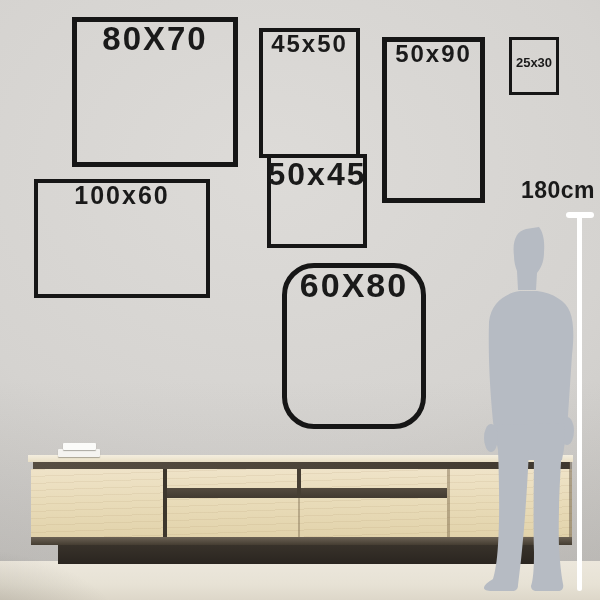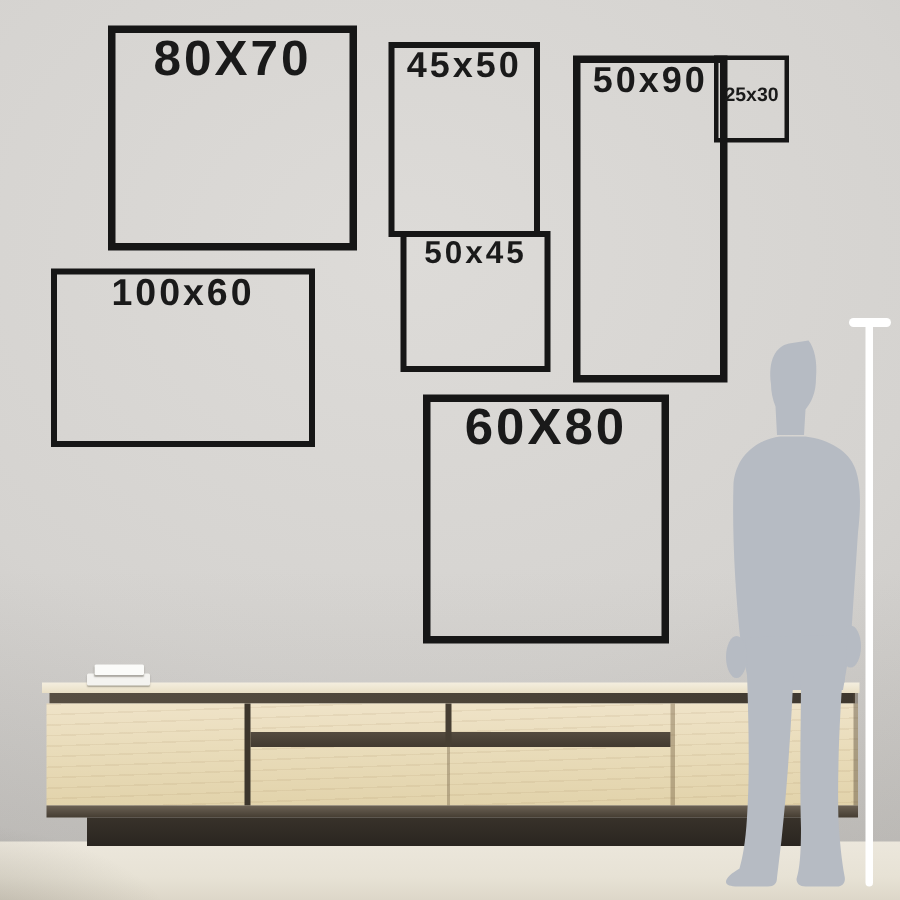--- a/index.html
+++ b/index.html
@@ -108,33 +108,33 @@
   <div class="floor"></div>
   <div class="floor-corner-shadow"></div>
 
   <div id="frames-layer">
       <div class="size-frame" style="left: 72px; top: 17px; width: 166px; height: 150px; border-width: 5px;">
         <span class="size-label" style="font-size: 33px;">80X70</span>
       </div>
       <div class="size-frame" style="left: 259px; top: 28px; width: 101px; height: 130px; border-width: 4px;">
         <span class="size-label" style="font-size: 24px;">45x50</span>
       </div>
-      <div class="size-frame" style="left: 382px; top: 37px; width: 103px; height: 218px; border-width: 5px;">
+      <div class="size-frame" style="left: 382px; top: 37px; width: 103px; height: 166px; border-width: 5px;">
         <span class="size-label" style="font-size: 24px;">50x90</span>
       </div>
-      <div class="size-frame" style="left: 476px; top: 37px; width: 50px; height: 58px; border-width: 3px; align-items: flex-start;">
+      <div class="size-frame" style="left: 509px; top: 37px; width: 50px; height: 58px; border-width: 3px; align-items: flex-start;">
         <span class="size-label" style="font-size: 13px; letter-spacing: 0px; padding-top: 16px;">25x30</span>
       </div>
       <div class="size-frame" style="left: 34px; top: 179px; width: 176px; height: 119px; border-width: 4px;">
         <span class="size-label" style="font-size: 25px;">100x60</span>
       </div>
       <div class="size-frame" style="left: 267px; top: 154px; width: 100px; height: 94px; border-width: 4px;">
-        <span class="size-label" style="font-size: 21px;">50x45</span>
+        <span class="size-label" style="font-size: 32px;">50x45</span>
       </div>
-      <div class="size-frame" style="left: 282px; top: 263px; width: 164px; height: 166px; border-width: 5px;">
+      <div class="size-frame" style="left: 282px; top: 263px; width: 144px; height: 166px; border-width: 5px; border-radius: 32px;">
         <span class="size-label" style="font-size: 34px;">60X80</span>
       </div>
     </div>
 
   <div>
     <div class="console-top"></div>
     <div class="console-gap"></div>
     <div class="console-body"></div>
     <div class="console-divider-left"></div>
     <div class="console-groove"></div>
@@ -166,16 +166,17 @@
       <path d="M 498 448 C 499 480 500 515 498 545 C 497 562 495 572 493 579
                C 488 582 484 585 484 588 C 484 590 487 591 492 591 L 512 591
                C 516 591 518 589 518 585 L 521 560 C 525 523 528 475 529 448 Z"></path>
 
       <path d="M 534 448 C 534 480 533 520 534 552 C 534 570 533 580 531 586
                C 531 589 533 591 537 591 L 558 591 C 562 591 564 588 563 584
                C 561 573 560 562 559 548 C 558 515 560 475 562 448 Z"></path>
     </g>
   </svg>
 
+  <div class="ruler-label">180cm</div>
   <div class="ruler-cap"></div>
   <div class="ruler-line"></div>
 
 </div>
 
 </body></html>

